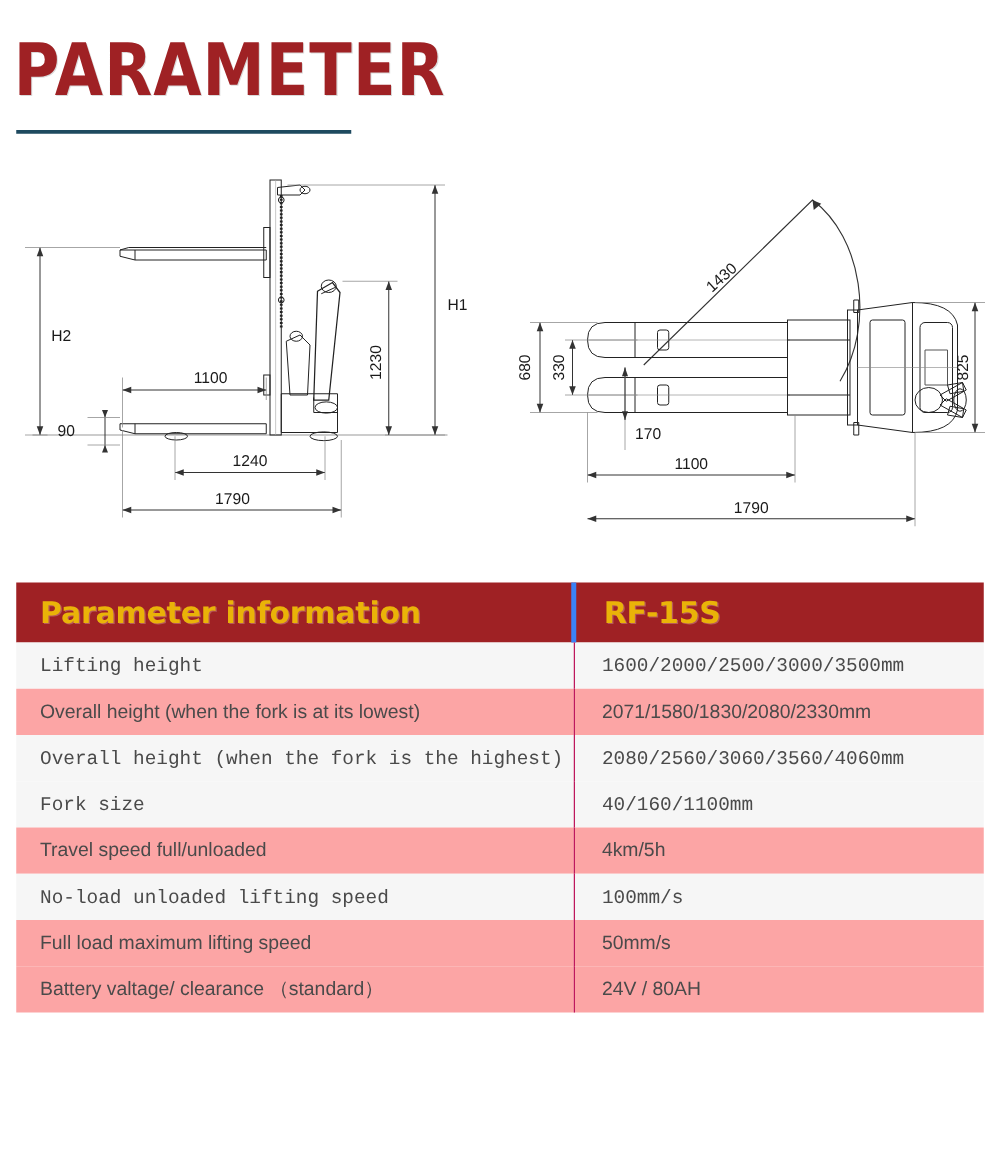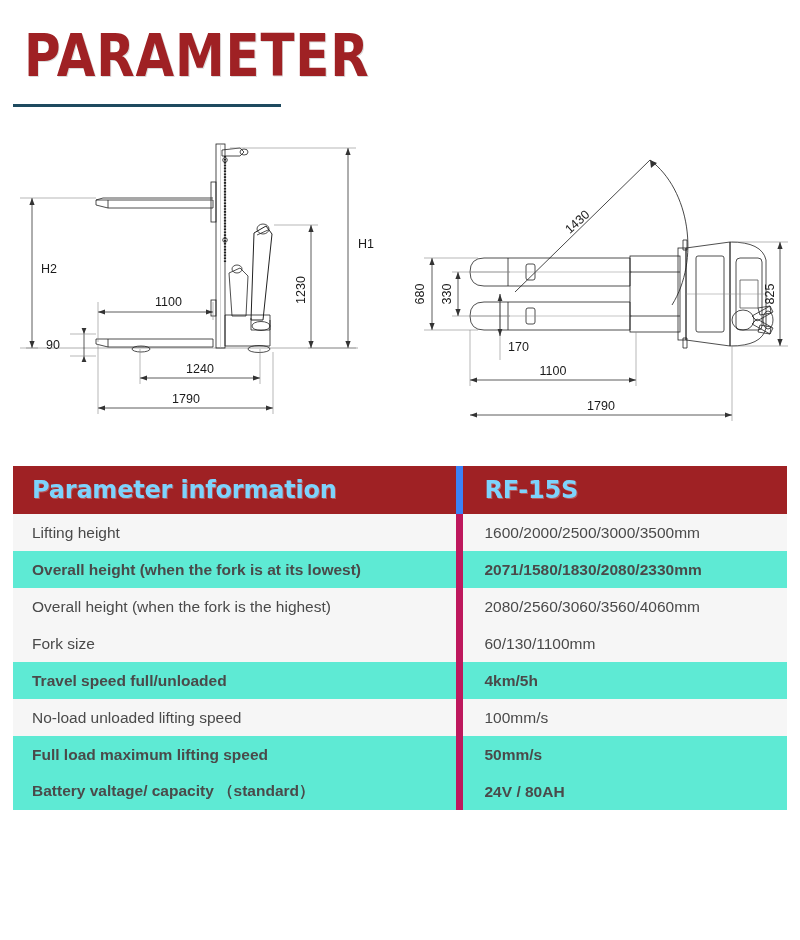--- a/index.html
+++ b/index.html
@@ -17,21 +17,21 @@
   .page {
     position: relative;
     width: 800px;
     height: 940px;
     background: #ffffff;
   }
 
   
   .title-block {
     position: absolute;
-    left: 24px;
+    left: 11px;
     top: 26px;
     width: 760px;
   }
   .title-text {
     font-family: "DejaVu Sans", sans-serif;
     font-weight: 700;
     font-size: 58px;
     line-height: 60px;
     letter-spacing: 1px;
     color: #9f2124;
@@ -79,47 +79,47 @@
     padding: 0;
     border: 0;
     vertical-align: middle;
   }
   .param-table .col-label { width: 446px; }
   .param-table .col-value { width: 328px; }
 
   thead th {
     background: #9f2124;
     height: 48px;
-    color: #7dd3fc;
+    color: #eab308;
     text-align: left;
     font-family: "DejaVu Sans", sans-serif;
     font-weight: 700;
     font-size: 24px;
     letter-spacing: -0.2px;
     text-shadow: 1px 1px 0 rgba(255,255,255,0.25);
   }
   thead th.th-label { padding-left: 19px; }
   thead th.th-value {
     padding-left: 22px;
-    border-left: 7px solid #3b82f6;
+    border-left: 4px solid #3b82f6;
   }
 
   tbody td {
     height: 37px;
     font-size: 15.5px;
     color: #4a4a4a;
     white-space: nowrap;
   }
   tbody td.cell-label { padding-left: 19px; }
   tbody td.cell-value {
     padding-left: 22px;
-    border-left: 7px solid #be185d;
-  }
-  tbody tr.row-odd td  { background: #f6f6f6; }
-  tbody tr.row-even td { background: #5eead4; font-weight: bold; }
+    border-left: 1px solid #be185d;
+  }
+  tbody tr.row-odd td  { background: #f6f6f6; font-family: Liberation Mono, monospace; }
+  tbody tr.row-even td { background: #fca5a5; }
 </style>
 </head>
 <body>
 
 <div class="page">
 
   <div class="title-block">
     <div class="title-text">PARAMETER</div>
   </div>
   <div class="title-rule"></div>
@@ -315,34 +315,34 @@
       <tr class="row-even">
         <td class="cell-label">Overall height (when the fork is at its lowest)</td>
         <td class="cell-value">2071/1580/1830/2080/2330mm</td>
       </tr>
       <tr class="row-odd">
         <td class="cell-label">Overall height (when the fork is the highest)</td>
         <td class="cell-value">2080/2560/3060/3560/4060mm</td>
       </tr>
       <tr class="row-odd">
         <td class="cell-label">Fork size</td>
-        <td class="cell-value">60/130/1100mm</td>
+        <td class="cell-value">40/160/1100mm</td>
       </tr>
       <tr class="row-even">
         <td class="cell-label">Travel speed full/unloaded</td>
         <td class="cell-value">4km/5h</td>
       </tr>
       <tr class="row-odd">
         <td class="cell-label">No-load unloaded lifting speed</td>
         <td class="cell-value">100mm/s</td>
       </tr>
       <tr class="row-even">
         <td class="cell-label">Full load maximum lifting speed</td>
         <td class="cell-value">50mm/s</td>
       </tr>
       <tr class="row-even">
-        <td class="cell-label">Battery valtage/ capacity （standard）</td>
+        <td class="cell-label">Battery valtage/ clearance （standard）</td>
         <td class="cell-value">24V / 80AH</td>
       </tr>
     </tbody>
   </table>
 
 </div>
 
 </body></html>

